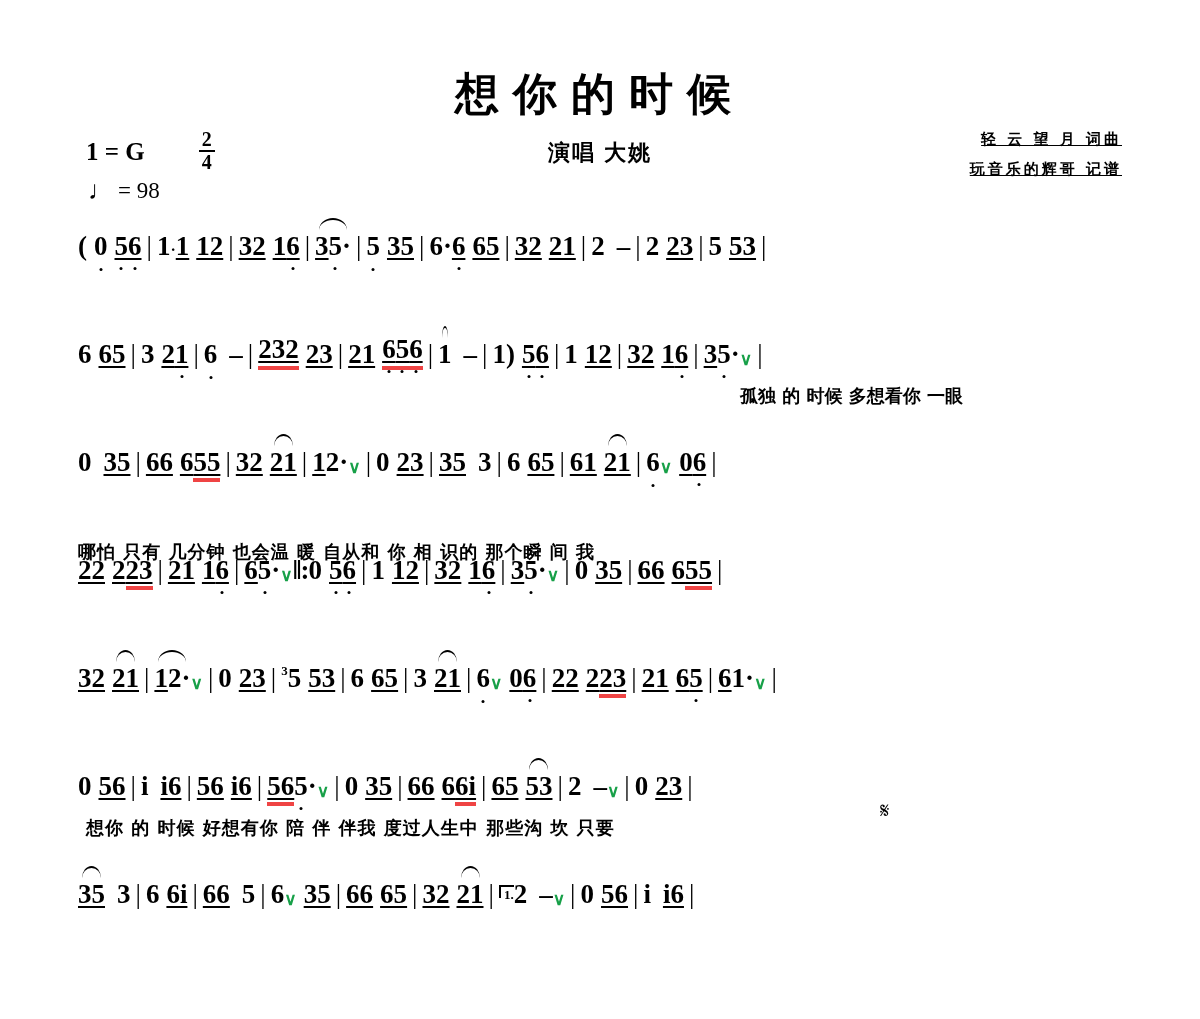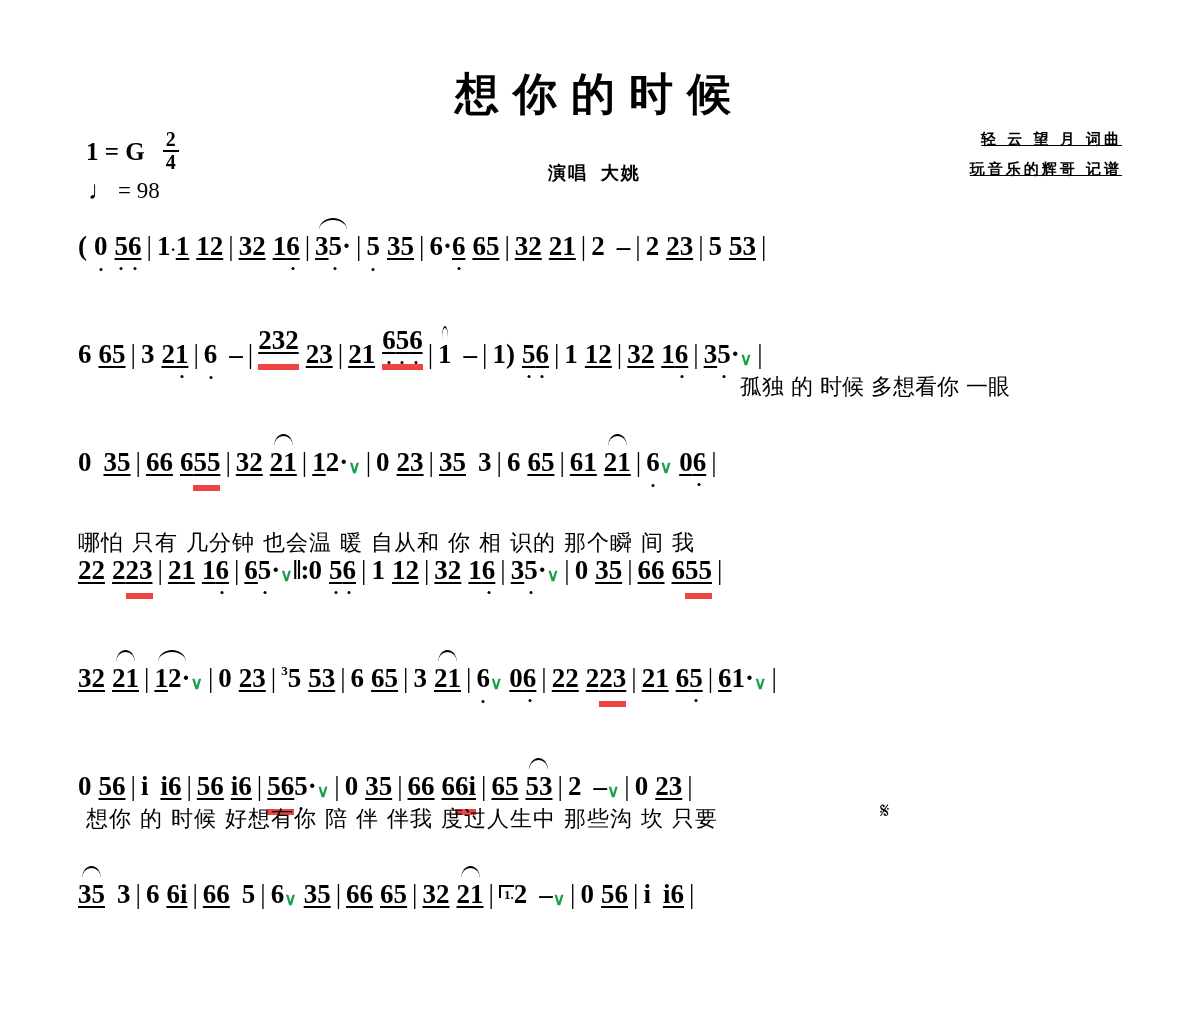--- a/index.html
+++ b/index.html
@@ -37,20 +37,21 @@
   }
   .key-block {
     position: absolute;
     left: 86px;
     top: 14px;
     font-size: 25px;
     font-weight: bold;
     font-family: "Liberation Serif", serif;
     display: flex;
     align-items: center;
+    gap: 36px;
   }
   .key-block .eq {
     margin-right: 4px;
   }
   .meter {
     display: inline-block;
     text-align: center;
     margin-left: 14px;
     font-size: 20px;
     line-height: 1.05;
@@ -77,25 +78,24 @@
     gap: 4px;
   }
   .tempo .note {
     font-size: 26px;
     line-height: 1;
   }
   .singer {
     position: absolute;
     left: 548px;
     top: 22px;
-    font-size: 18px;
-    font-family: Liberation Mono, monospace;
+    font-size: 22px;
+    font-family: Liberation Sans, sans-serif;
     font-weight: bold;
     letter-spacing: 2px;
-    margin-top: 23px;
   }
   .credits {
     position: absolute;
     right: 78px;
     top: 8px;
     font-size: 15px;
     font-family: "DejaVu Serif", serif;
     font-weight: bold;
     text-align: right;
     line-height: 2.0;
@@ -128,29 +128,29 @@
     align-items: flex-end;
   }
   .notes .seg {
     display: inline-block;
     position: relative;
   }
   .lyrics {
     position: absolute;
     left: 78px;
     right: 70px;
-    top: 48px;
+    top: 60px;
     font-family: "DejaVu Serif", serif;
-    font-size: 22px;
-    font-weight: normal;
+    font-size: 18px;
+    font-weight: bold;
     white-space: nowrap;
   }
   
   .u1 { text-decoration: underline; text-underline-offset: 3px; text-decoration-thickness: 2px; }
-  .u2 { border-bottom: 6px solid #ef4444; padding-bottom: 8px; }
+  .u2 { border-bottom: 4px solid #ef4444; padding-bottom: 1px; }
   .dotb { position: relative; }
   .dotb::after {
     content: "";
     position: absolute;
     left: 50%;
     transform: translateX(-50%);
     bottom: -9px;
     width: 3px; height: 3px;
     background: #000;
     border-radius: 50%;

